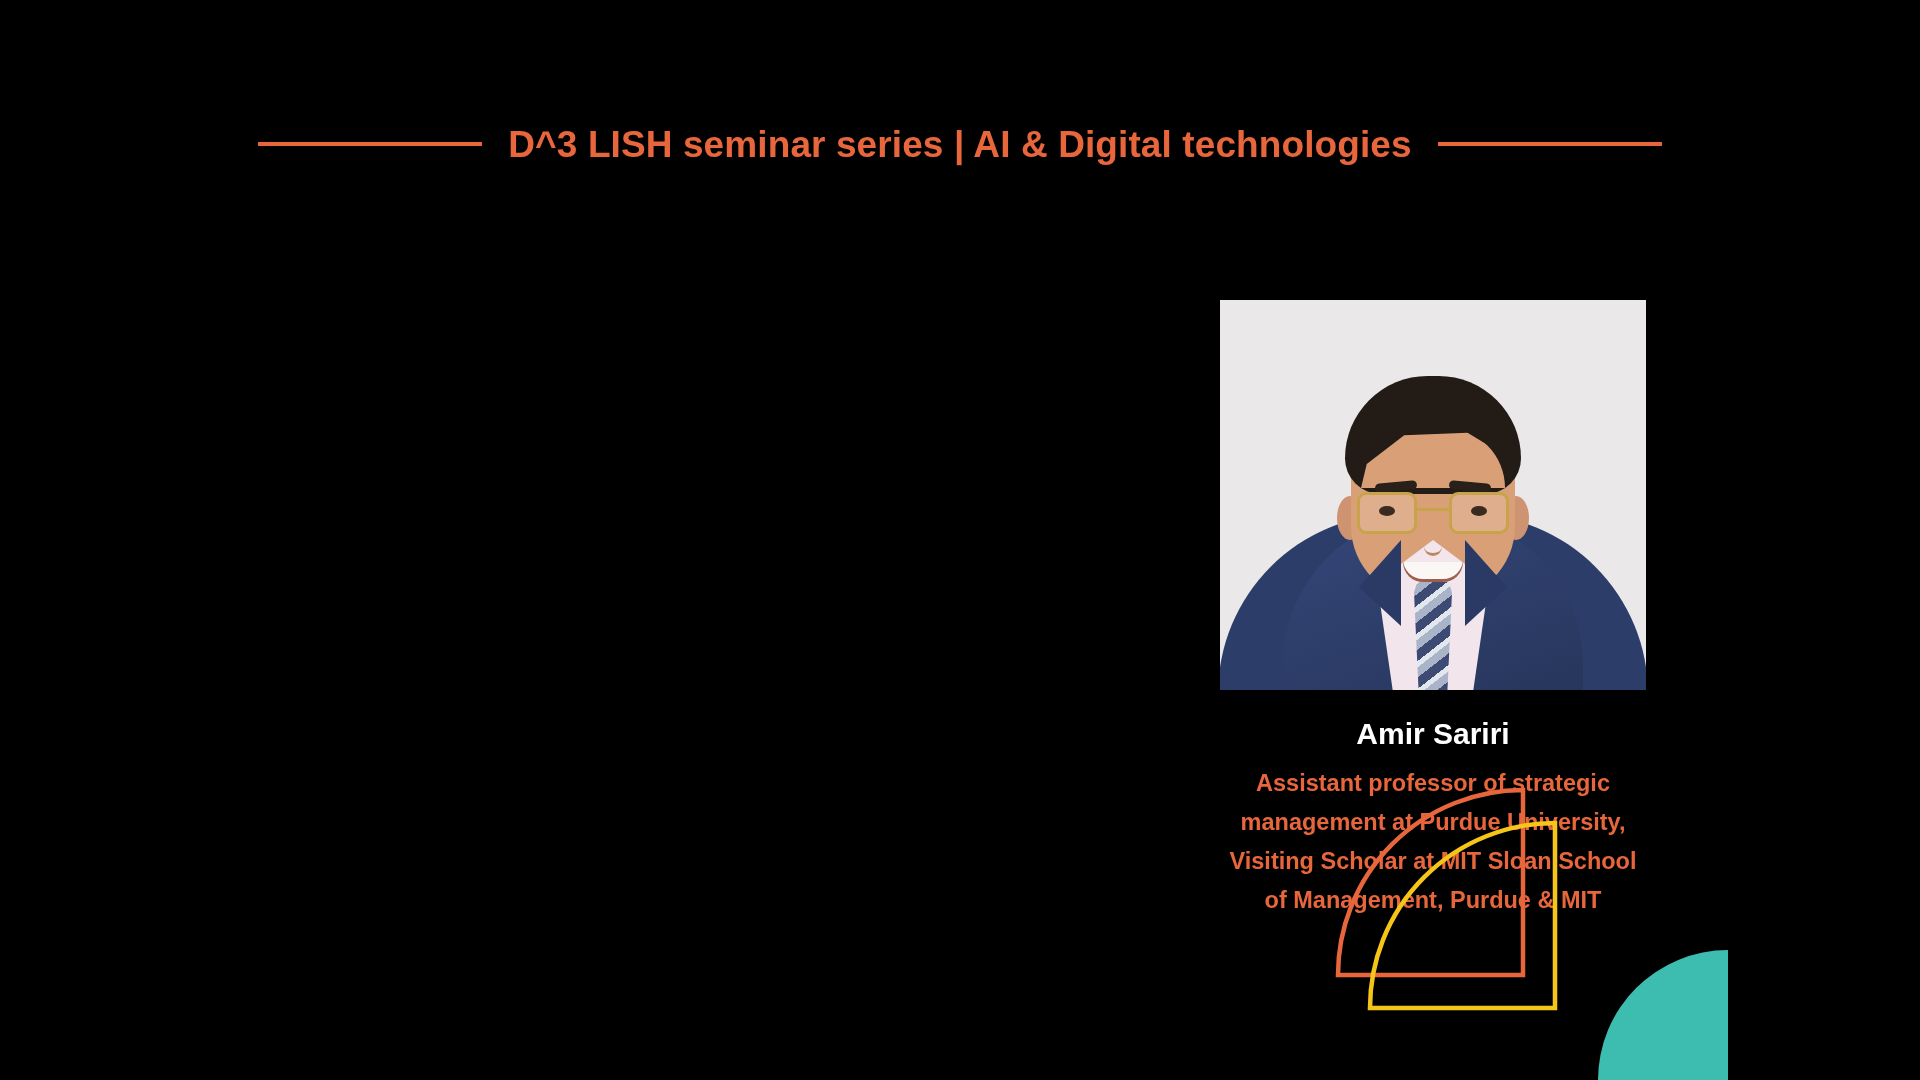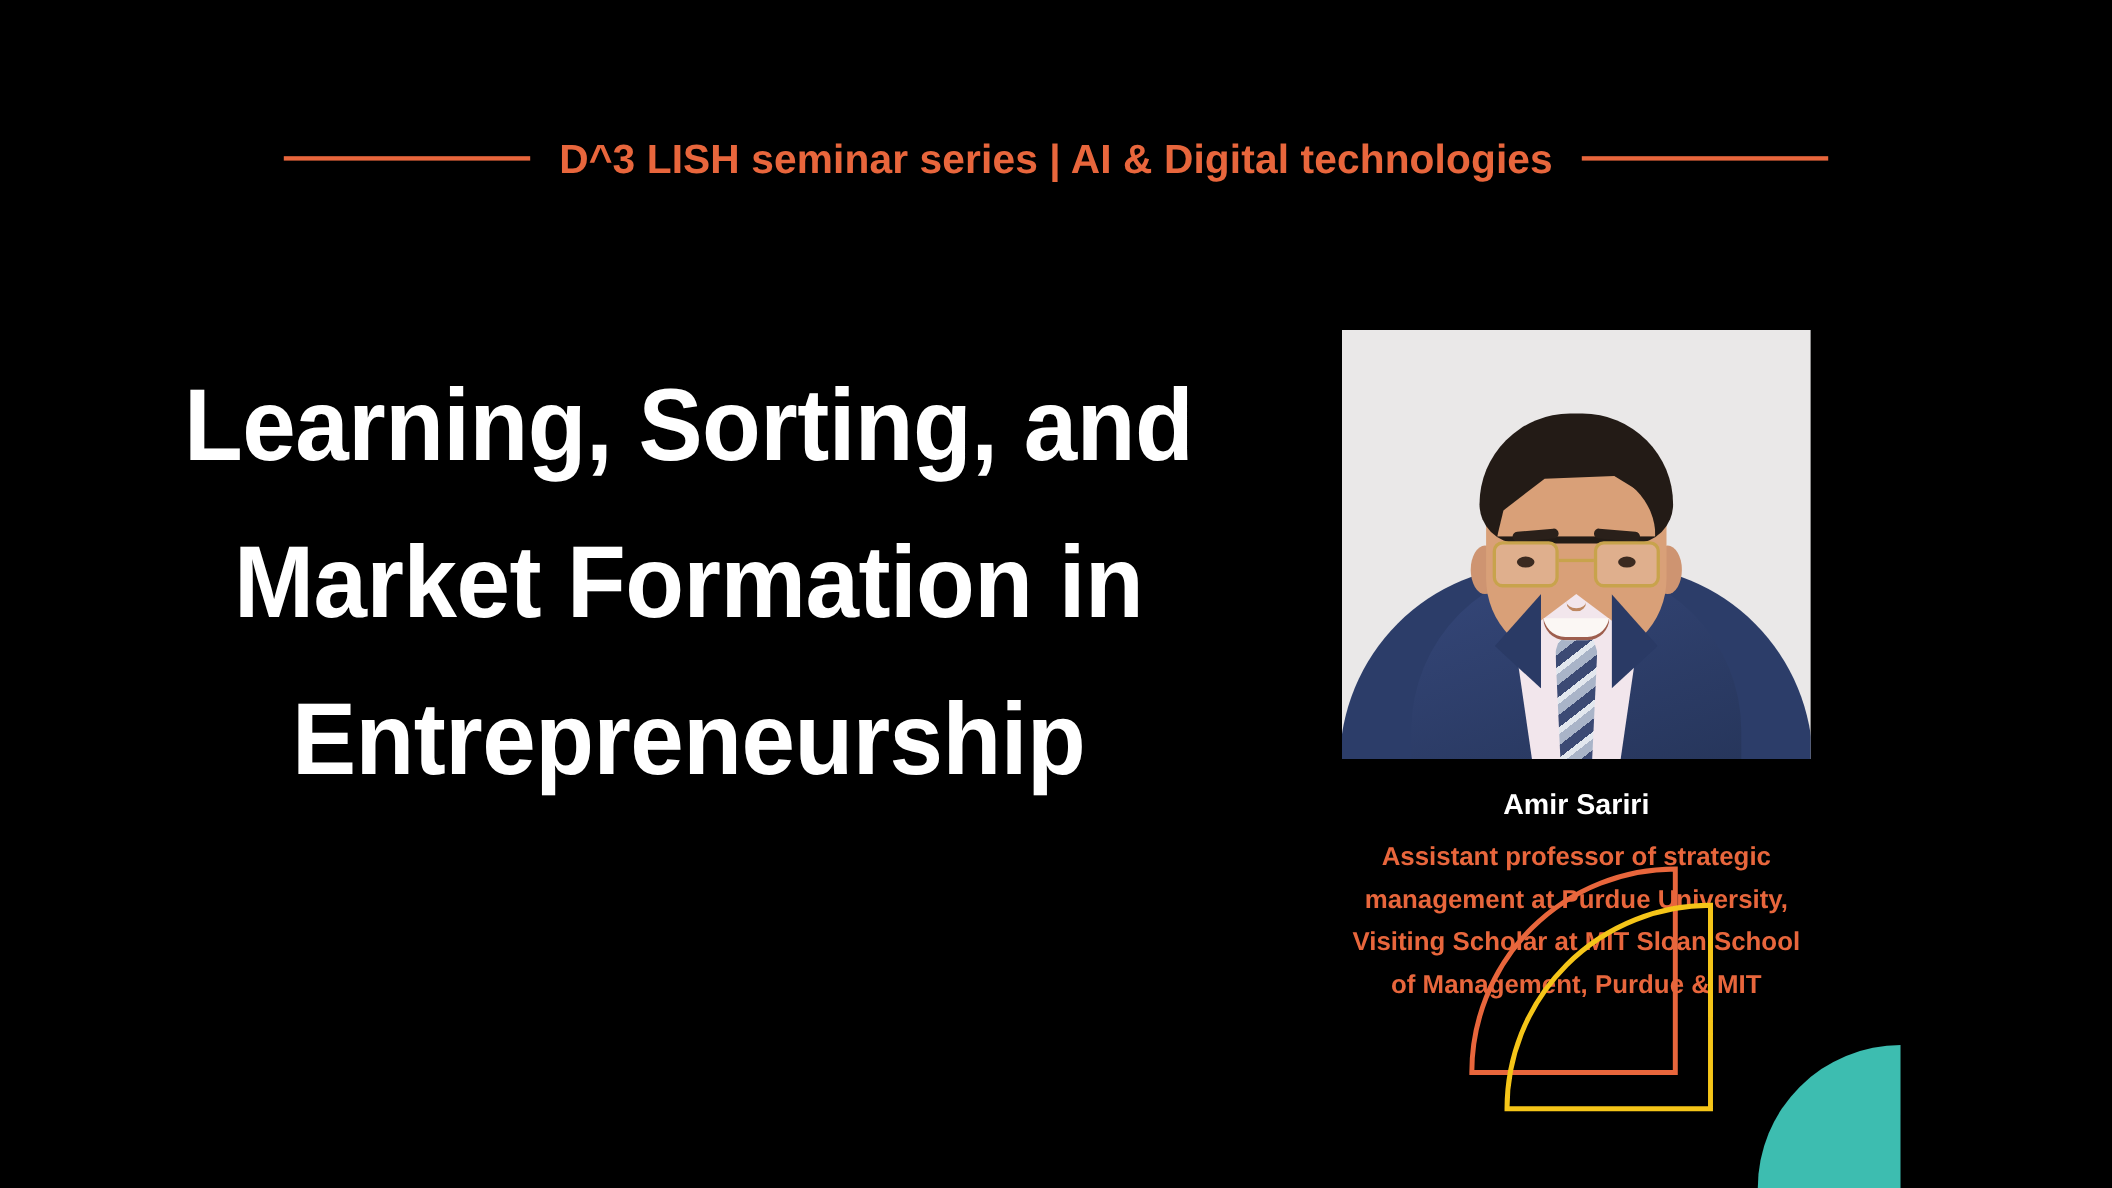--- a/index.html
+++ b/index.html
@@ -211,21 +211,21 @@
     width:60px; height:20px; z-index:5;
     background:#FBF7F4;
     border-radius: 0 0 30px 30px;
     box-shadow: 0 -3px 0 #9E5E4E inset;
   }
 
   #speaker-name {
     margin-top: 26px;
     text-align: center;
     color: #FFFFFF;
-    font-size: 26px;
+    font-size: 30px;
     font-weight: 700;
     line-height: 1.2;
   }
   #speaker-role {
     margin-top: 12px;
     text-align: center;
     color: #E8663C;
     font-size: 23.5px;
     font-weight: 700;
     line-height: 39px;
@@ -247,25 +247,20 @@
 <body>
 
 <div id="slide">
 
   <div id="eyebrow">
     <span class="rule"></span>
     <span id="eyebrow-text">D^3 LISH seminar series | AI &amp; Digital technologies</span>
     <span class="rule"></span>
   </div>
 
-  <div id="title-block">
-    <div class="title-line">Learning, Sorting, and</div>
-    <div class="title-line">Market Formation in</div>
-    <div class="title-line">Entrepreneurship</div>
-  </div>
 
   <div id="speaker">
 
     <div id="headshot">
       <div class="p-shoulders"></div>
       <div class="p-neck"></div>
       <div class="p-earL"></div>
       <div class="p-earR"></div>
       <div class="p-head"></div>
       <div class="p-hair"></div>

